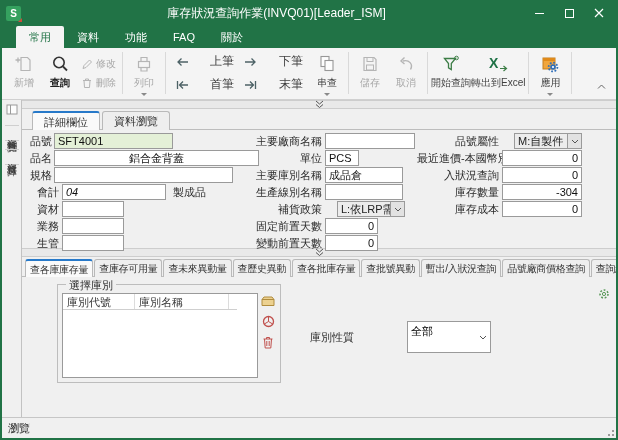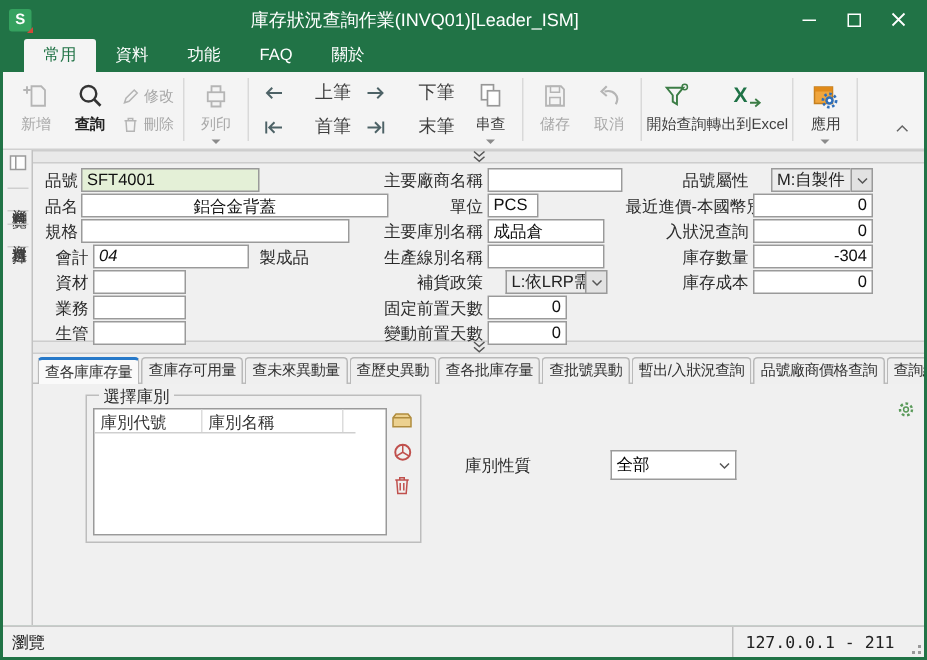--- a/index.html
+++ b/index.html
@@ -93,21 +93,21 @@
               border:1px solid #bdbdbd; display:flex; padding:8px 2px 4px 4px; }
   .group-legend { position:absolute; left:8px; top:-7px; background:#f0f0f0; padding:0 3px; color:#2b2b2b; }
   .wtable { flex:1; background:#fff; border:1px solid #9a9a9a; display:flex; flex-direction:row; }
   .wthead { display:flex; height:16px; border-bottom:1px solid #cfcfcf; color:#333; }
   .wth { padding:1px 4px; border-right:1px solid #dcdcdc; white-space:nowrap; overflow:hidden; }
   .wth.c1 { width:72px; } .wth.c2 { width:94px; } .wth.c3 { flex:1; border-right:none; }
   .wtbody { flex:1; }
   .icol { width:20px; display:flex; flex-direction:column; align-items:center; gap:6px; padding-top:2px; }
   .nature-row { position:absolute; left:288px; top:44px; display:flex; align-items:center;gap:37px; }
   .nature-row .flabel { margin-right:4px; }
-  .nature-row .combo { width:96px; height:20px; }
+  .nature-row .combo { width:96px; height:32px; }
   .nature-row .combo-text { line-height:18px; }
   .panel-gear { position:absolute; right:5px; top:10px; }
   
   .statusbar { height:21px; background:#f0f0f0; border-top:1px solid #c6c6c6; display:flex;
                align-items:center; font-size:11px; color:#222; flex:none; position:relative; }
   .status-left { flex:1; padding-left:6px; }
   .status-right { width:128px; border-left:1px solid #c0c0c0; padding-left:8px; height:100%;
                   display:flex; align-items:center; font-family:"DejaVu Sans Mono","Liberation Mono",monospace;
                   font-size:11px; }
   .grip { position:absolute; right:2px; bottom:2px; width:2px; height:2px; background:#9a9a9a;
@@ -275,20 +275,24 @@
       <span class="side-tab">資料選擇</span>
     </div>
 
     <div class="main">
       <div class="collapsebar">
         <svg width="9" height="9">
             <path d="M1 1l3.5 3L8 1M1 4.5l3.5 3L8 4.5" stroke="#555" fill="none"></path>
           </svg>
       </div>
 
+      <div class="ptabs">
+        <span class="ptab active">詳細欄位</span>
+        <span class="ptab">資料瀏覽</span>
+      </div>
 
       <div class="form">
         <div class="fcol fcol-left">
           <div class="frow">
               <span class="flabel">品號</span>
               <input class="fin keyfield" style="width: 119px;" value="SFT4001">
             </div>
           <div class="frow">
               <span class="flabel">品名</span>
               <input class="fin" style="width: 205px; text-align: center;" value="鋁合金背蓋">
@@ -444,17 +448,16 @@
         <span class="panel-gear"><svg width="14" height="14">
               <circle cx="7" cy="7" r="4" fill="none" stroke="#5a9a5a" stroke-width="1.6" stroke-dasharray="1.8 1.8"></circle>
               <circle cx="7" cy="7" r="1.6" fill="none" stroke="#5a9a5a"></circle>
             </svg></span>
       </div>
     </div>
   </div>
 
   <div class="statusbar">
     <span class="status-left">瀏覽</span>
-    <span class="status-right">127.0.0.1 - 211</span>
     <span class="grip"></span>
   </div>
 
 </div>
 
 </body></html>

